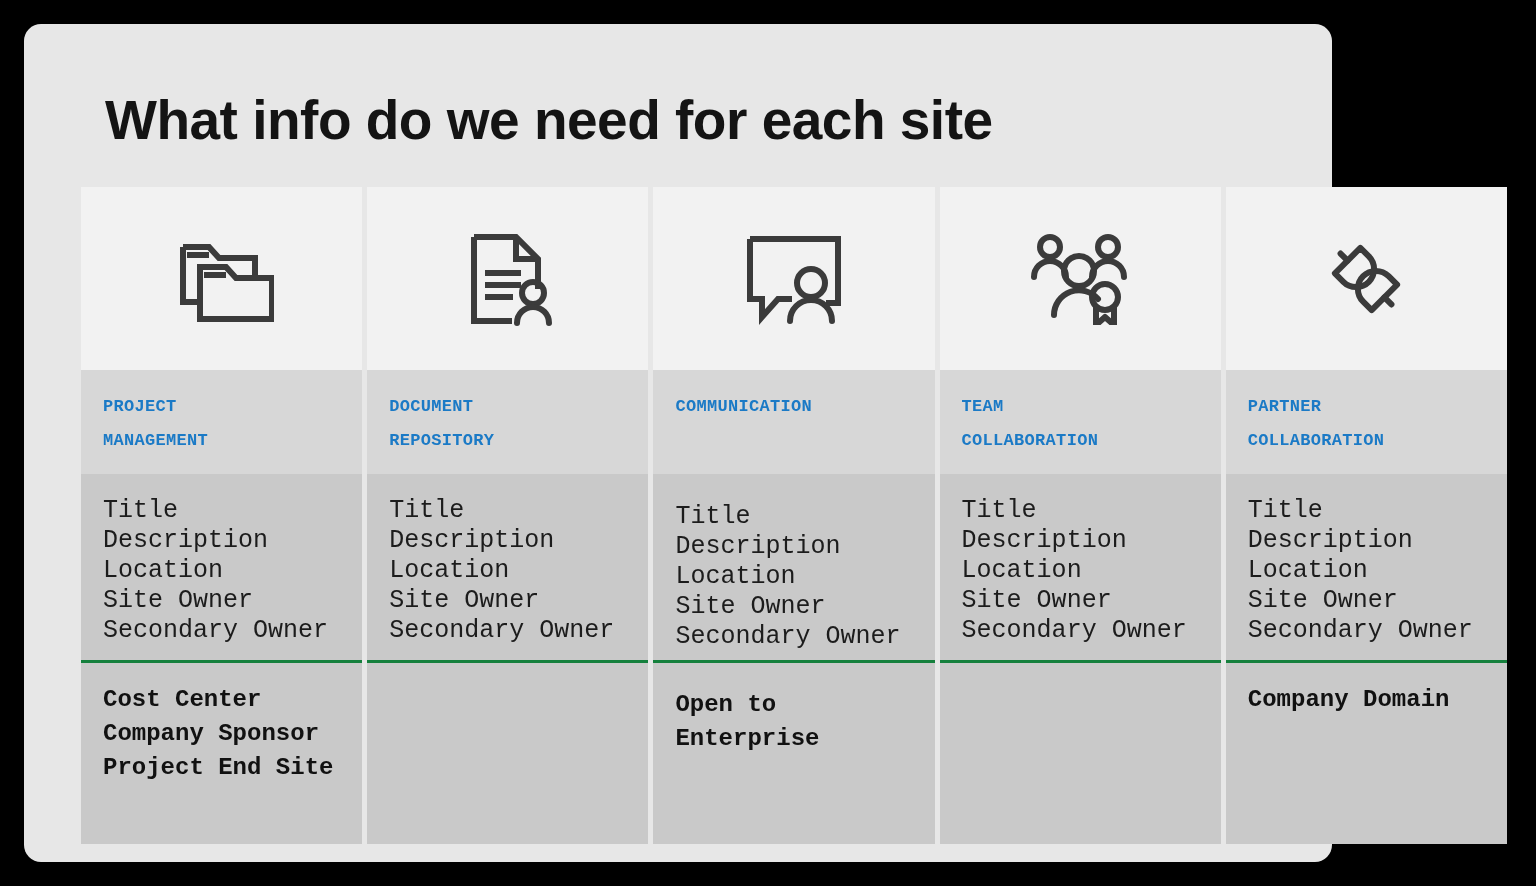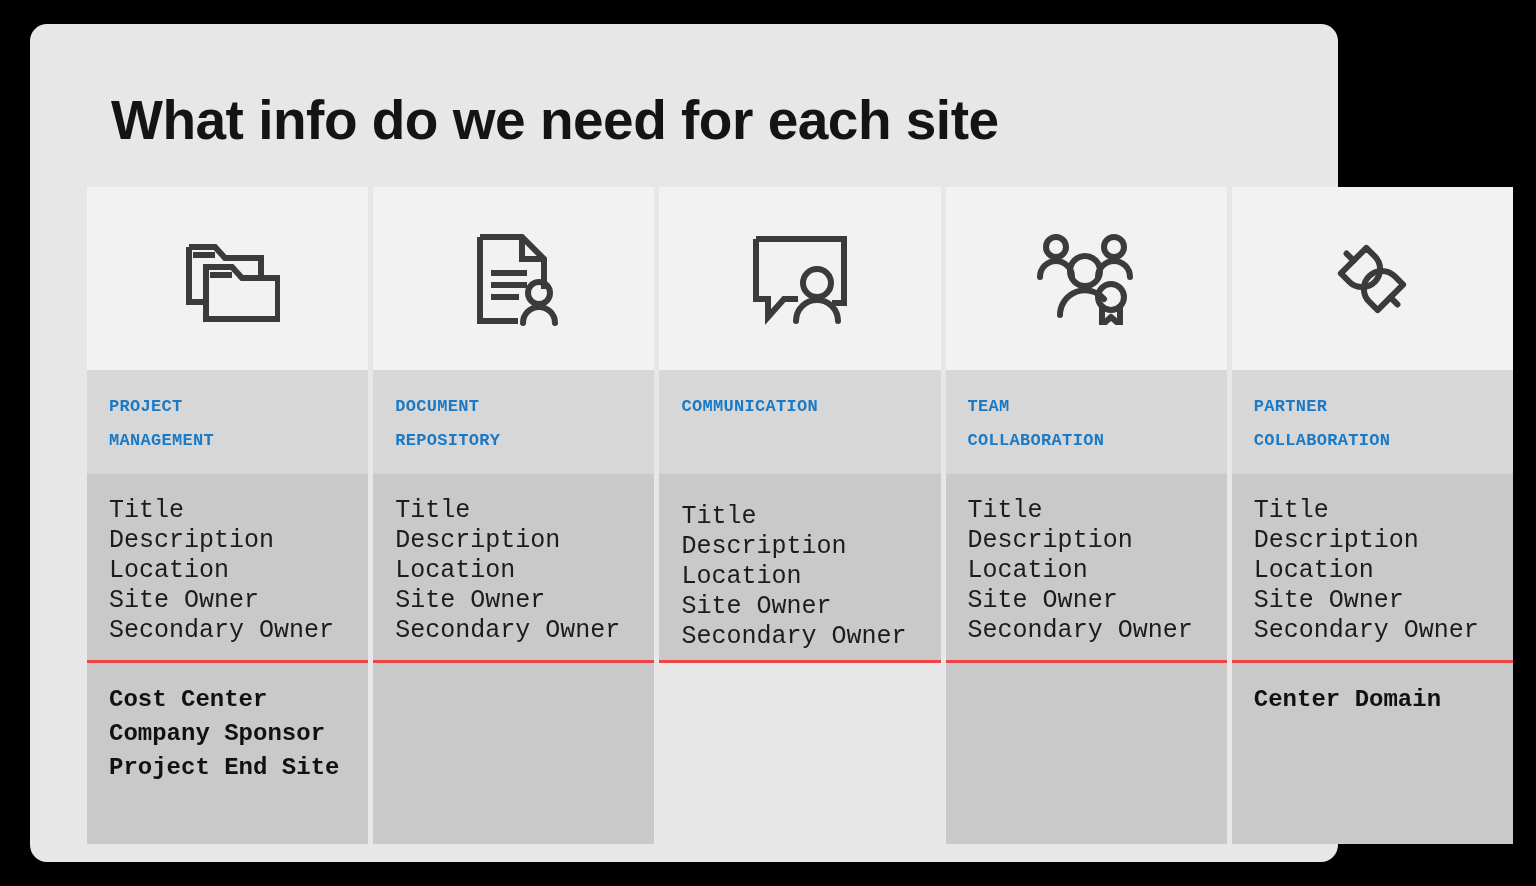--- a/index.html
+++ b/index.html
@@ -18,21 +18,21 @@
   .slide-root {
     position: relative;
     width: 1536px;
     height: 886px;
     background: #000000;
   }
 
   
   .card {
     position: absolute;
-    left: 30px;
+    left: 24px;
     top: 24px;
     width: 1308px;
     height: 838px;
     background: #e7e7e7;
     border-radius: 17px;
   }
 
   .page-title {
     position: absolute;
     left: 81px;
@@ -93,21 +93,21 @@
     letter-spacing: 0.3px;
   }
   
   .head-title .sc-word { white-space: nowrap; }
 
   .list-cell {
     height: 189px;
     background: #c9c9c9;
     padding: 22px 22px 0 22px;
     box-sizing: border-box;
-    border-bottom: 3px solid #ef4444;
+    border-bottom: 3px solid #15803d;
   }
   .col.shifted .list-cell { padding-top: 28px; }
 
   .list-cell .line {
     font-size: 25px;
     line-height: 30px;
     color: #1c1c1c;
     font-weight: 400;
   }
 
@@ -230,20 +230,24 @@
             <span class="sc-word">Communication</span>
           </div>
         </div>
         <div class="list-cell">
           <div class="line">Title</div>
           <div class="line">Description</div>
           <div class="line">Location</div>
           <div class="line">Site Owner</div>
           <div class="line">Secondary Owner</div>
         </div>
+        <div class="extra-cell">
+          <div class="line">Open to</div>
+          <div class="line">Enterprise</div>
+        </div>
       </div>
 
       <div class="col">
         <div class="icon-cell">
           <span>
             <svg width="104" height="92" viewBox="0 0 104 92" aria-hidden="true">
               <circle class="stroke-icon-round" cx="22" cy="14" r="10"></circle>
               <path class="stroke-icon-round" d="M6 44 a16 16 0 0 1 32 0"></path>
               <circle class="stroke-icon-round" cx="80" cy="14" r="10"></circle>
               <path class="stroke-icon-round" d="M64 44 a16 16 0 0 1 32 0"></path>
@@ -290,19 +294,19 @@
           </div>
         </div>
         <div class="list-cell">
           <div class="line">Title</div>
           <div class="line">Description</div>
           <div class="line">Location</div>
           <div class="line">Site Owner</div>
           <div class="line">Secondary Owner</div>
         </div>
         <div class="extra-cell">
-          <div class="line">Center Domain</div>
+          <div class="line">Company Domain</div>
         </div>
       </div>
 
     </div>
   </div>
 </div>
 
 </body></html>

